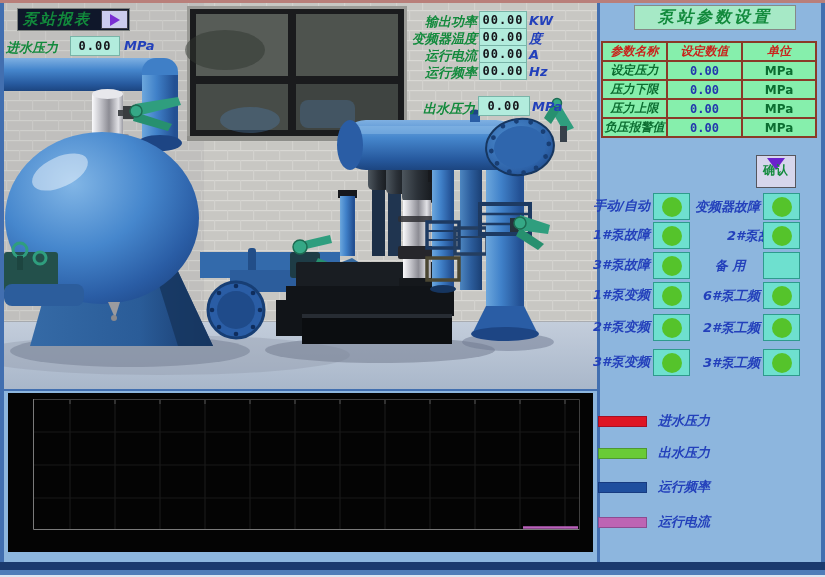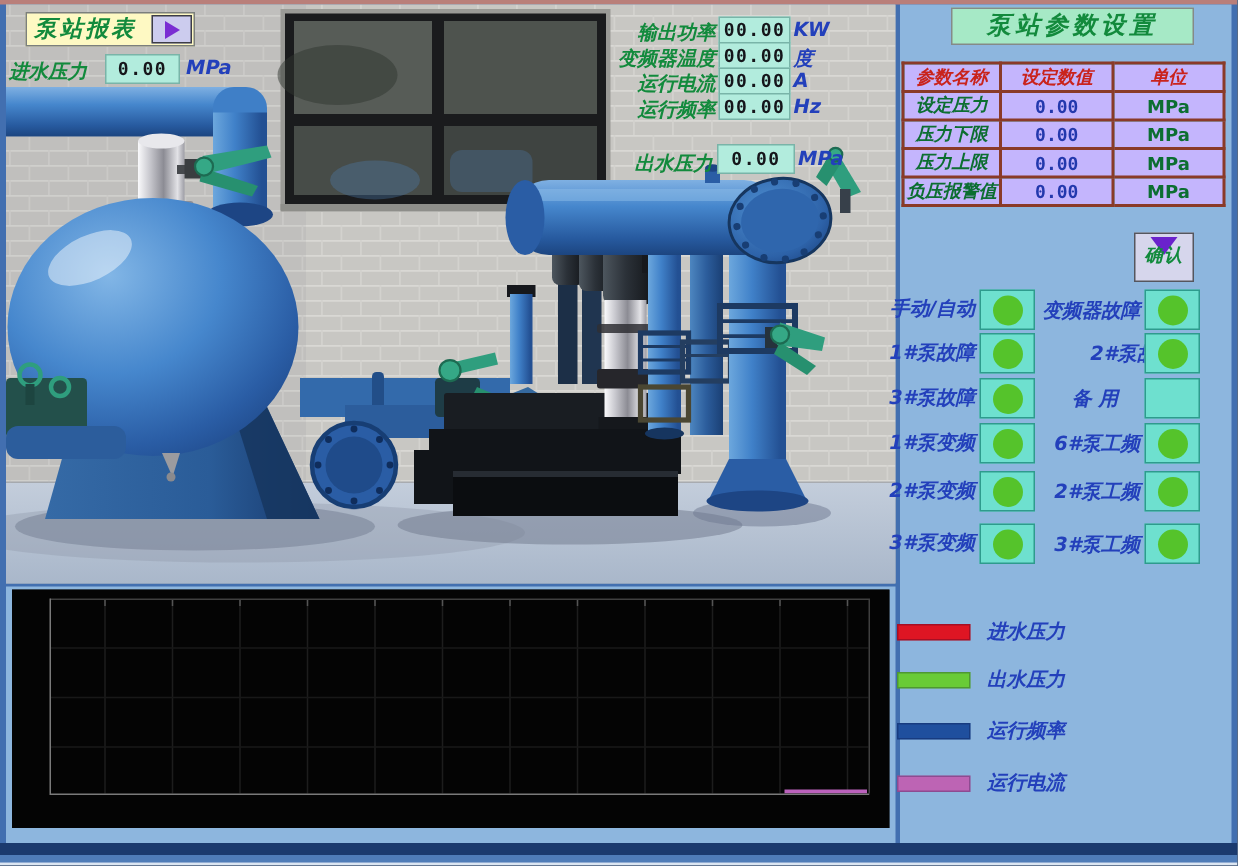--- a/index.html
+++ b/index.html
@@ -17,41 +17,41 @@
   
   .glabel{color:#128a3c;font-weight:bold;font-style:italic;font-size:13px;white-space:nowrap;}
   .blabel{color:#2340bb;font-weight:bold;font-style:italic;font-size:13px;white-space:nowrap;}
   .mint{background:#b2ecdd;border:1px solid #79b4a8;display:flex;align-items:center;justify-content:center;
         font-family:"DejaVu Sans Mono","Liberation Mono",monospace;font-weight:bold;color:#15151a;font-size:12px;letter-spacing:1px;}
   .titlebox{background:#a6e9c6;border:1px solid #858a88;display:flex;align-items:center;justify-content:center;
         color:#128a3c;font-weight:bold;font-style:italic;font-size:16px;letter-spacing:3px;}
   .r-align{text-align:right;}
   
   #settings-table{border-collapse:collapse;table-layout:fixed;width:214px;}
-  #settings-table td,#settings-table th{border:2px solid #8a3a28;background:#c4b5fd;height:13px;
+  #settings-table td,#settings-table th{border:2px solid #8a3a28;background:#86efac;height:13px;
         font-size:12px;text-align:center;padding:0;font-style:italic;font-weight:bold;white-space:nowrap;overflow:hidden;}
   #settings-table th{color:#c9231c;}
   #settings-table td.c-name{color:#0c6e31;}
   #settings-table td.c-val{color:#2338ad;font-family:"DejaVu Sans Mono","Liberation Mono",monospace;font-style:normal;}
   #settings-table td.c-unit{color:#0c6e31;font-style:normal;}
   
   .confirm{width:38px;height:31px;background:#d6d6ec;border:1px solid #55565e;
         display:flex;flex-direction:column;align-items:center;justify-content:flex-start;cursor:pointer;}
   .confirm .tri{width:0;height:0;border-left:9px solid transparent;border-right:9px solid transparent;
         border-top:12px solid #6a22cc;margin-top:2px;}
-  .confirm .lbl{color:#128a3c;font-weight:bold;font-style:italic;font-size:12px;margin-top:-8px;letter-spacing:1px;}
+  .confirm .lbl{color:#128a3c;font-weight:bold;font-size:12px;margin-top:-8px;letter-spacing:1px;}
   
   .ledbox{width:35px;height:25px;background:#6ee0cf;border:1px solid #2e9b8d;
         display:flex;align-items:center;justify-content:center;}
   .led{width:20px;height:20px;border-radius:50%;background:#55c32b;}
   .stlabel{color:#2340bb;font-weight:bold;font-style:italic;font-size:13px;white-space:nowrap;}
   
   .lbar{width:47px;height:9px;border:1px solid rgba(0,0,40,.25);}
   
-  #report-btn{left:17px;top:8px;width:111px;height:21px;background:#fef9c3;border:1px solid #7b7f7d;
+  #report-btn{left:17px;top:8px;width:111px;height:21px;background:#0f172a;border:1px solid #7b7f7d;
         display:flex;align-items:center;cursor:pointer;}
   #report-btn .txt{color:#128a3c;font-weight:bold;font-style:italic;font-size:15px;letter-spacing:2px;margin-left:5px;}
   #report-arrow{left:101px;top:10px;width:25px;height:17px;background:#ccccee;border:1px solid #3c3c46;
         display:flex;align-items:center;justify-content:center;cursor:pointer;}
   #report-arrow .tri{width:0;height:0;border-top:6px solid transparent;border-bottom:6px solid transparent;
         border-left:10px solid #7a2ed2;}
   
   #chart-box{left:4px;top:2px;width:585px;height:159px;background:#040404;}
 </style>
 </head>

